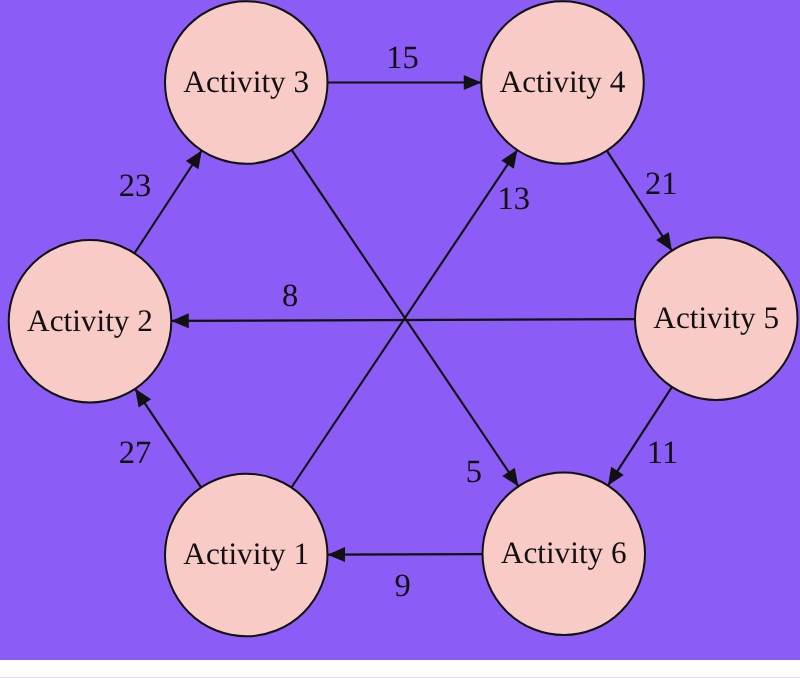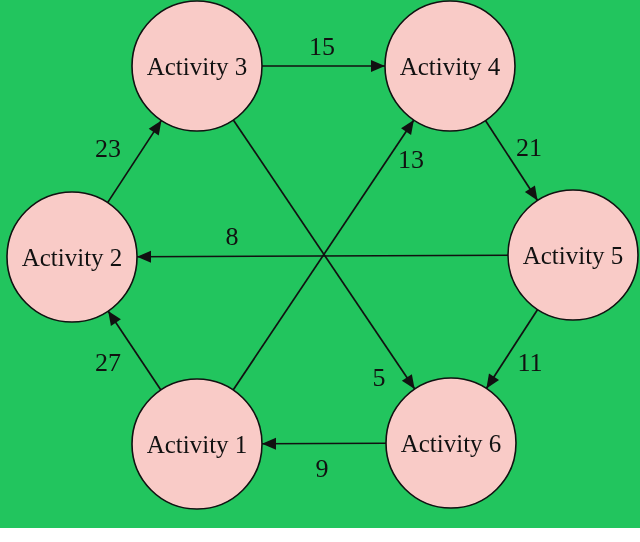--- a/index.html
+++ b/index.html
@@ -8,21 +8,21 @@
     background: #ffffff;
     width: 640px;
     height: 542px;
     overflow: hidden;
     font-family: "Liberation Serif", "DejaVu Serif", serif;
   }
   .canvas {
     position: relative;
     width: 640px;
     height: 528px;
-    background: #22c55e;
+    background: #8b5cf6;
   }
   svg { display: block; }
   .node-label {
     font-family: "Liberation Serif", "DejaVu Serif", serif;
     font-size: 25px;
     fill: #111111;
   }
   .edge-weight {
     font-family: "Liberation Serif", "DejaVu Serif", serif;
     font-size: 26px;

